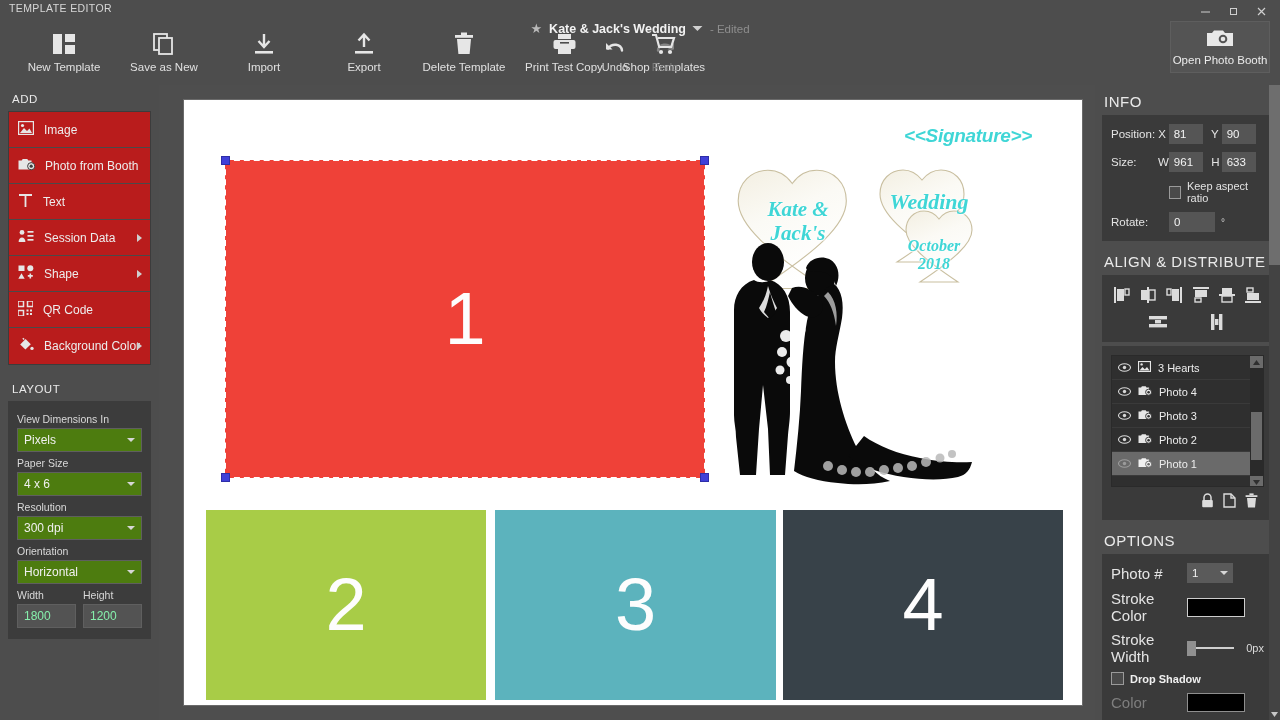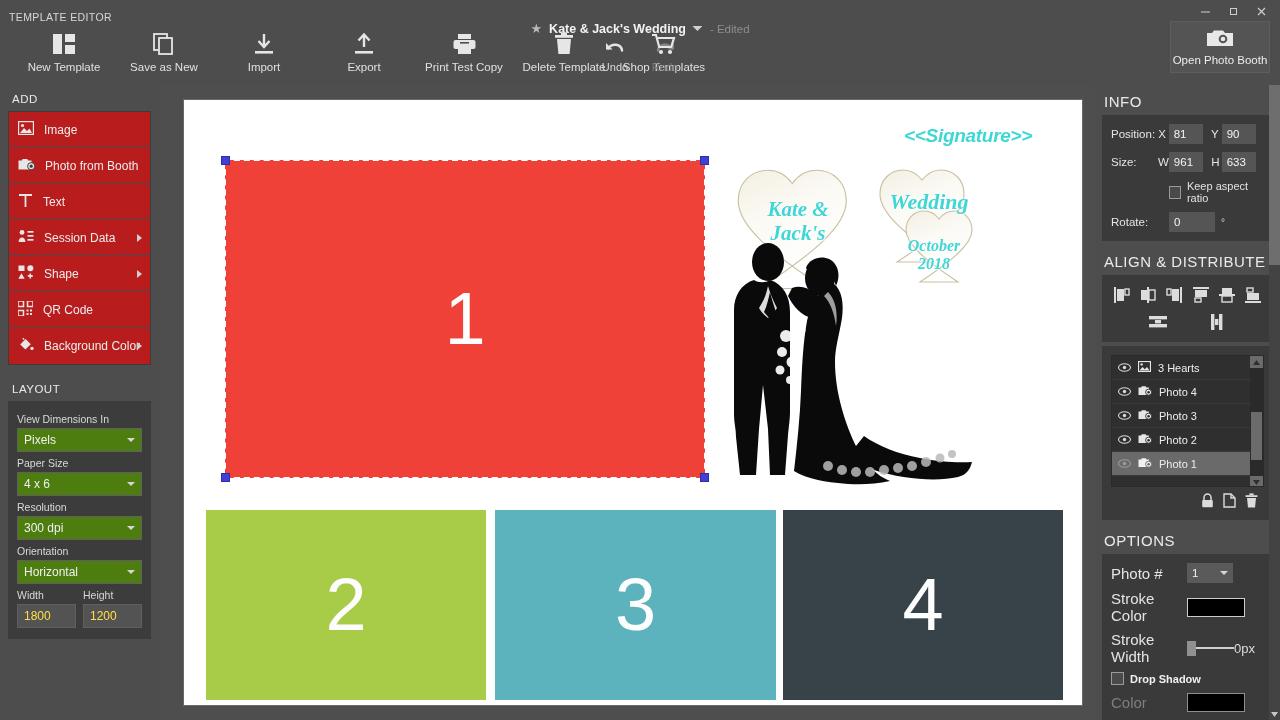--- a/index.html
+++ b/index.html
@@ -11,21 +11,21 @@
     -webkit-font-smoothing: antialiased;
   }
   .app { position: relative; width: 1280px; height: 720px; }
 
   
   .topbar {
     position: absolute; left: 0; top: 0; width: 1280px; height: 85px;
     background: #4d4d4d;
   }
   .app-title {
-    position: absolute; left: 9px; top: 11px;
+    position: absolute; left: 9px; top: 2px;
     font-size: 10.5px; letter-spacing: .4px; color: #d8d8d8;
   }
   .wincontrols {
     position: absolute; right: 6px; top: 2px; display: flex; gap: 2px;
   }
   .wc {
     width: 26px; height: 18px; display: flex; align-items: center; justify-content: center;
     color: #cfcfcf; font-size: 12px; line-height: 1;
   }
 
@@ -98,21 +98,21 @@
   .select .cv {
     position: absolute; right: 6px; width: 0; height: 0;
     border-left: 4px solid transparent; border-right: 4px solid transparent;
     border-top: 4px solid #d6d6d6;
   }
   .wh-row { display: flex; gap: 7px; }
   .wh-col { flex: 1; }
   .txtinput {
     height: 24px; background: #535353; border: 1px solid #5f5f5f;
     display: flex; align-items: center; padding: 0 6px;
-    font-size: 12px; color: #fde047;
+    font-size: 12px; color: #86efac;
   }
 
   
   .canvas-area {
     position: absolute; left: 159px; top: 85px; width: 936px; height: 635px;
     background: #4e4e4e;
   }
   .paper {
     position: absolute; left: 25px; top: 15px; width: 898px; height: 605px;
     background: #ffffff; box-shadow: 0 0 0 1px #6a6a6a;
@@ -221,21 +221,21 @@
     border-top: 4px solid #d6d6d6;
   }
   .swatch { width: 58px; height: 19px; background: #000; border: 1px solid #cdcdcd; }
   .slider { position: relative; flex: 1; height: 14px; display: flex; align-items: center; }
   .slider .track { width: 100%; height: 2px; background: #cfcfcf; }
   .slider .knob {
     position: absolute; width: 9px; height: 15px; background: #909090; top: 0;
   }
   .optrow.disabled .slider .track { background: #6f6f6f; }
   .optrow.disabled .slider .knob { background: #6a6a6a; }
-  .sv { width: 30px; text-align: left; font-size: 13px; color: #dcdcdc; }
+  .sv { width: 30px; text-align: right; font-size: 11px; color: #dcdcdc; }
   .optrow.disabled .sv { color: #7e7e7e; }
   .ds-row { display: flex; align-items: center; gap: 6px; margin-bottom: 8px; }
   .ds-lbl { font-size: 11px; color: #f0f0f0; font-weight: bold; }
   .swatch.dim { border-color: #8e8e8e; }
   .rscroll {
     position: absolute; right: 0; top: 0; width: 11px; height: 635px; background: #434343;
   }
   .rscroll .rthumb { position: absolute; left: 0; top: 0; width: 11px; height: 180px; background: #6e6e6e; }
   .rscroll .rarrow { position: absolute; bottom: 0; width: 11px; height: 11px; display:flex;align-items:center;justify-content:center; }
 </style>
@@ -298,38 +298,38 @@
         <span class="ic">
           <svg width="24" height="24" viewBox="0 0 24 24">
               <path d="M12 15V4M6.5 8.5L12 2.5l5.5 6" stroke="#e6e6e6" stroke-width="2.4" fill="none"></path>
               <rect x="3" y="19" width="18" height="2.6" fill="#e6e6e6"></rect>
             </svg>
         </span>
         <span class="lbl">Export</span>
       </div>
       <div class="tool">
         <span class="ic">
+          <svg width="20" height="24" viewBox="0 0 20 24">
+              <rect x="1" y="3" width="18" height="2.8" fill="#e6e6e6"></rect>
+              <rect x="7" y="0.5" width="6" height="2.5" fill="#e6e6e6"></rect>
+              <path d="M3 7h14l-1.4 15H4.4z" fill="#e6e6e6"></path>
+            </svg>
+        </span>
+        <span class="lbl">Delete Template</span>
+      </div>
+      <div class="tool">
+        <span class="ic">
           <svg width="25" height="24" viewBox="0 0 25 24">
               <rect x="6" y="2" width="13" height="5" fill="#e6e6e6"></rect>
               <rect x="1.5" y="8" width="22" height="9" rx="2" fill="#e6e6e6"></rect>
               <rect x="6" y="17" width="13" height="5" fill="#e6e6e6"></rect>
               <rect x="8" y="10" width="9" height="1.6" fill="#4d4d4d"></rect>
             </svg>
         </span>
         <span class="lbl">Print Test Copy</span>
-      </div>
-      <div class="tool">
-        <span class="ic">
-          <svg width="20" height="24" viewBox="0 0 20 24">
-              <rect x="1" y="3" width="18" height="2.8" fill="#e6e6e6"></rect>
-              <rect x="7" y="0.5" width="6" height="2.5" fill="#e6e6e6"></rect>
-              <path d="M3 7h14l-1.4 15H4.4z" fill="#e6e6e6"></path>
-            </svg>
-        </span>
-        <span class="lbl">Delete Template</span>
       </div>
       <div class="tool">
         <span class="ic">
           <svg width="26" height="24" viewBox="0 0 26 24">
               <path d="M1 3h4l3.2 12h12L23 6H7" stroke="#e6e6e6" stroke-width="2.2" fill="none"></path>
               <circle cx="10" cy="20" r="2.1" fill="#e6e6e6"></circle>
               <circle cx="19" cy="20" r="2.1" fill="#e6e6e6"></circle>
             </svg>
         </span>
         <span class="lbl">Shop Templates</span>

